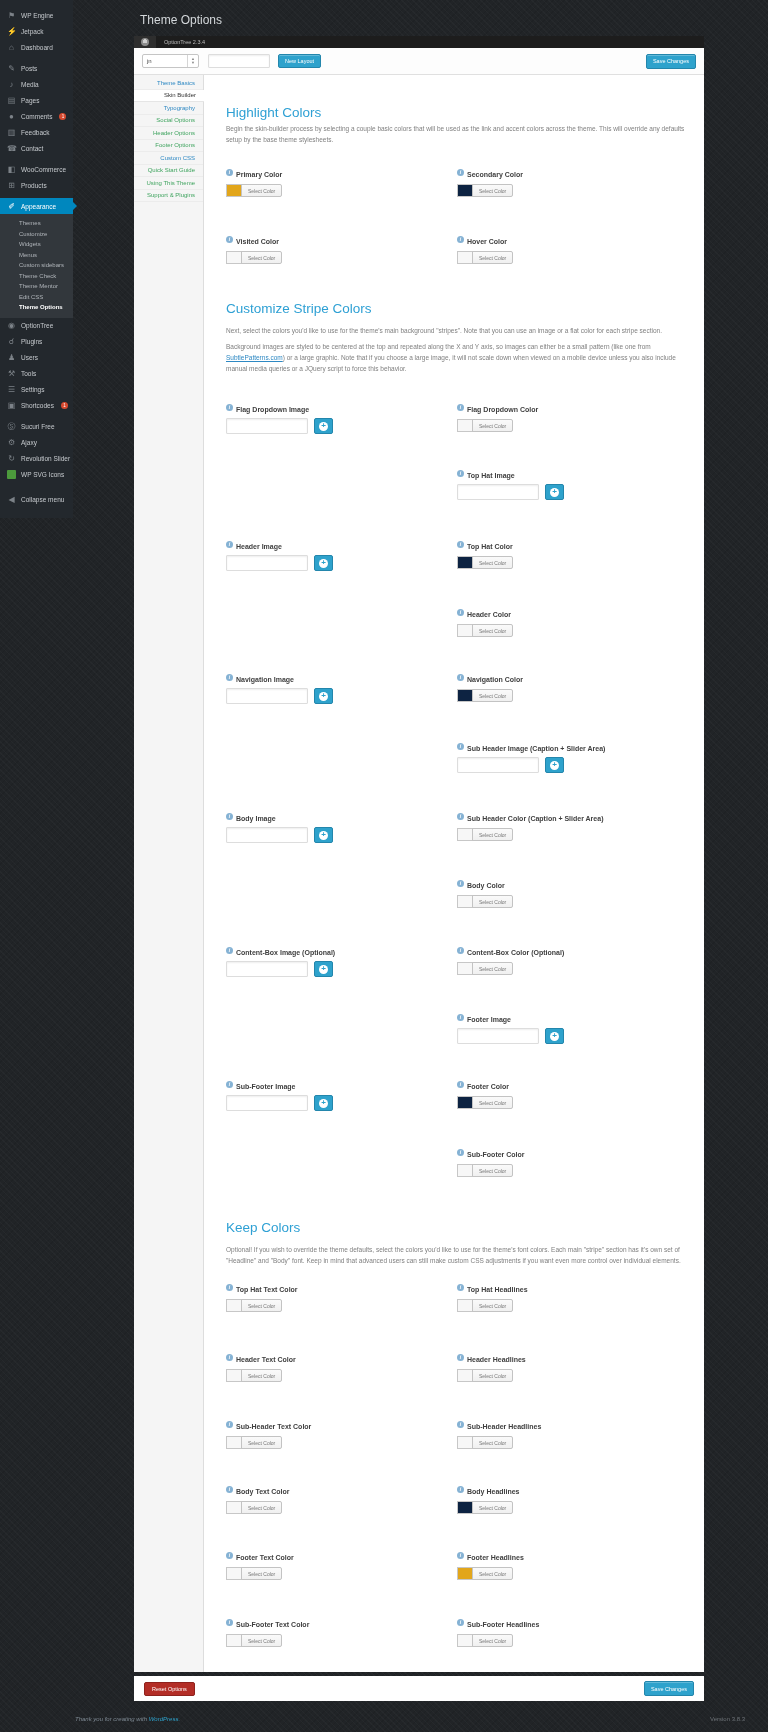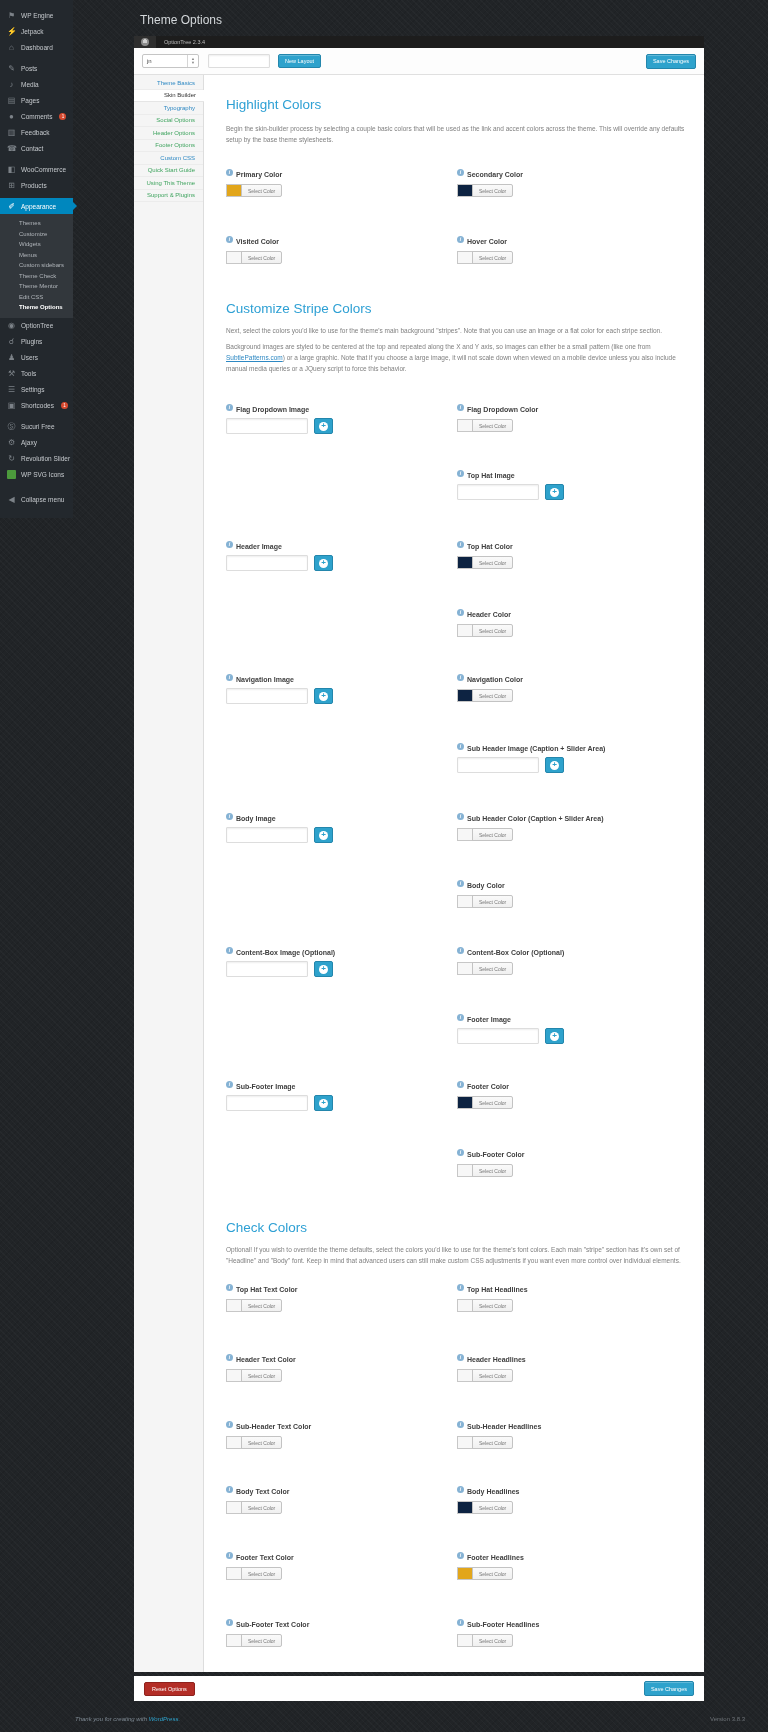--- a/index.html
+++ b/index.html
@@ -233,21 +233,21 @@
       <div class="tab" style="color: rgb(63, 164, 95);">Social Options</div>
       <div class="tab" style="color: rgb(63, 164, 95);">Header Options</div>
       <div class="tab" style="color: rgb(63, 164, 95);">Footer Options</div>
       <div class="tab" style="color: rgb(45, 136, 195);">Custom CSS</div>
       <div class="tab" style="color: rgb(63, 164, 95);">Quick Start Guide</div>
       <div class="tab" style="color: rgb(63, 164, 95);">Using This Theme</div>
       <div class="tab" style="color: rgb(63, 164, 95);">Support &amp; Plugins</div>
     </nav>
     <div class="ot-content">
 
-      <h2 class="sec-title" style="top:22px">Highlight Colors</h2>
+      <h2 class="sec-title" style="top:30px">Highlight Colors</h2>
       <p class="sec-desc" style="top:48px">Begin the skin-builder process by selecting a couple basic colors that will be used as the link and accent colors across the theme. This will override any defaults setup by the base theme stylesheets.</p>
 
       <div class="field" style="left:22px;top:96px">
           <div class="flabel">
             <span class="info-icon">i</span>
             <span>Primary Color</span>
           </div>
           <div class="color-ctl">
             <span class="swatch" style="background-color: rgb(226, 166, 27);"></span>
             <button class="select-color">Select Color</button>
@@ -480,21 +480,21 @@
           <div class="flabel">
             <span class="info-icon">i</span>
             <span>Sub-Footer Color</span>
           </div>
           <div class="color-ctl">
             <span class="swatch"></span>
             <button class="select-color">Select Color</button>
           </div>
         </div>
 
-      <h2 class="sec-title" style="top:1145px">Check Colors</h2>
+      <h2 class="sec-title" style="top:1145px">Keep Colors</h2>
       <p class="sec-desc" style="top:1169px">Optional! If you wish to override the theme defaults, select the colors you'd like to use for the theme's font colors. Each main "stripe" section has it's own set of "Headline" and "Body" font. Keep in mind that advanced users can still make custom CSS adjustments if you want even more control over individual elements.</p>
 
       <div class="field" style="left:22px;top:1211px">
           <div class="flabel">
             <span class="info-icon">i</span>
             <span>Top Hat Text Color</span>
           </div>
           <div class="color-ctl">
             <span class="swatch"></span>
             <button class="select-color">Select Color</button>

